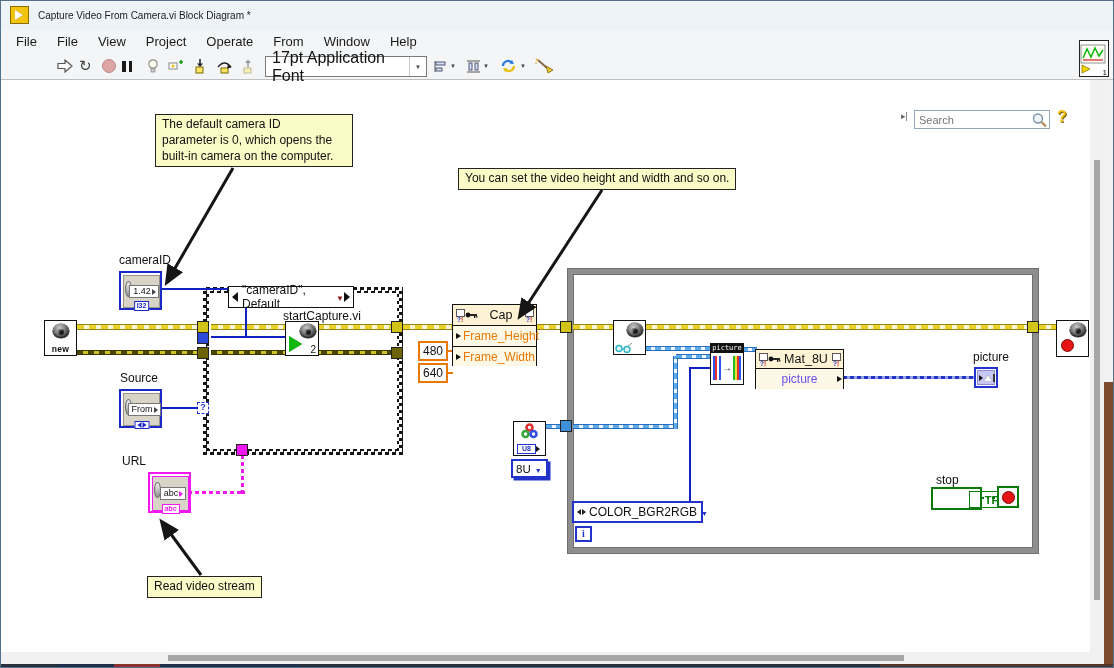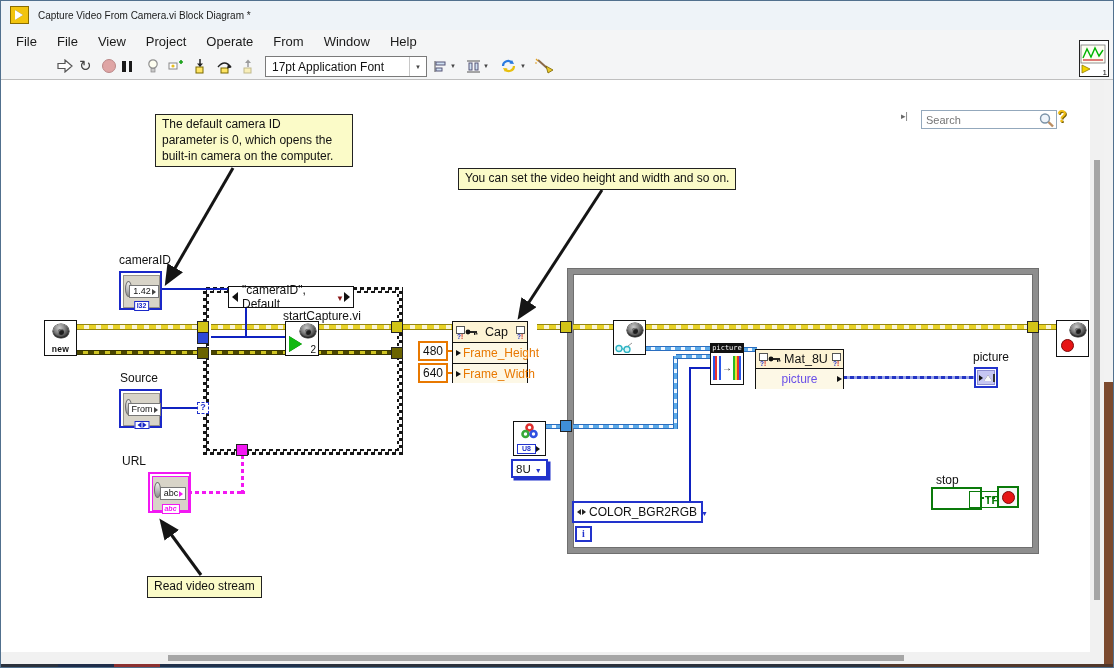--- a/index.html
+++ b/index.html
@@ -18,26 +18,26 @@
   .minb{right:100px;} .minb::before{content:"";width:11px;height:1.4px;background:#333;display:block;}
   .maxb{right:52px;} .maxb::before{content:"";width:10px;height:10px;border:1.3px solid #333;display:block;}
   .closeb{right:10px;font-size:13px;} .closeb::before{content:"✕";}
   .menubar{left:0;top:30px;width:1114px;height:23px;background:#f4f5f6;display:flex;align-items:center;padding-left:6px;z-index:20;box-sizing:border-box;}
   .menuitem{font-size:13px;padding:2px 10px;color:#1a1a1a;}
   .toolbar{left:0;top:53px;width:1114px;height:27px;background:#f4f5f6;border-bottom:1px solid #bfbfbf;z-index:20;}
   .tbtn{position:absolute;top:3px;height:20px;display:flex;align-items:center;justify-content:center;}
   .abort-dot{width:12px;height:12px;border-radius:50%;background:#dfa5a5;border:1px solid #b88;}
   .pausebars{display:flex;gap:3px;} .pausebars i{width:3.5px;height:11px;background:#1a1a1a;}
   .fontbox{left:265px;top:3px;width:162px;height:21px;position:absolute;background:#fff;border:1px solid #7a7a7a;
-     display:flex;align-items:center;font-size:12px;padding-left:6px;box-sizing:border-box;}
+     display:flex;align-items:center;font-size:16px;padding-left:6px;box-sizing:border-box;}
   .fontbox .dd{margin-left:auto;border-left:1px solid #c8c8c8;height:100%;display:flex;align-items:center;padding:0 5px;}
   .dd::after{content:"▼";font-size:6px;color:#444;}
   .dd2::after{content:"▼";font-size:6px;color:#444;margin-left:2px;}
   .presearch{left:901px;top:58px;position:absolute;font-size:9px;color:#666;}
-  .searchwrap{left:914px;top:57px;width:136px;height:19px;position:absolute;background:#fff;border:1px solid #93a8bc;display:flex;align-items:center;box-sizing:border-box;margin-left:7px;}
+  .searchwrap{left:914px;top:57px;width:136px;height:19px;position:absolute;background:#fff;border:1px solid #93a8bc;display:flex;align-items:center;box-sizing:border-box;}
   .searchwrap input{border:0;outline:0;width:108px;font-size:11px;padding-left:4px;font-family:"Liberation Sans",sans-serif;background:transparent;}
   .helpq{left:1057px;top:55px;position:absolute;font-size:16px;font-weight:bold;color:#f0be14;text-shadow:1px 1px 0 #7a5f00;}
   .vi-badge{left:1079px;top:40px;width:30px;height:37px;position:absolute;background:#fff;border:1px solid #222;z-index:21;}
   .vi-badge span{position:absolute;right:1px;bottom:-1px;font-size:8px;color:#111;}
   
   .canvas{left:0;top:80px;width:1090px;height:572px;background:#fff;z-index:1;}
   
   .sb{background:#f1f1f1;z-index:30;}
   .sbthumb{background:#a6a6a6;z-index:31;}
   .taskbar{left:0;top:664px;width:1114px;height:4px;background:#2b313c;z-index:35;}
@@ -364,21 +364,21 @@
   </div>
 </div>
 
 <span class="lbl" style="left:283px;top:309px;">startCapture.vi</span>
 <div class="node" style="left:285px;top:321px;width:34px;height:35px;">
   <i class="cam" style="position:absolute;right:2px;top:2px;"></i>
   <i class="play" style="position:absolute;left:3px;bottom:3px;"></i>
   <span style="position:absolute;right:2px;bottom:0;font-size:10px;">2</span>
 </div>
 
-<div class="prop" style="left:452px;top:321px;width:76px;height:62px;">
+<div class="prop" style="left:452px;top:304px;width:85px;height:62px;">
   <div class="prop-head">
     <span class="mref">
         <i class="pg"></i>
         <span class="qx"><b>?</b><u>!</u></span>
       </span>
     <svg width="13" height="8">
         <circle cx="3" cy="4" r="2.4" fill="#111"></circle>
         <rect x="5" y="3.1" width="7" height="1.8" fill="#111"></rect>
         <rect x="9" y="4.9" width="1.4" height="2" fill="#111"></rect>
         <rect x="11.2" y="4.9" width="1.2" height="1.6" fill="#111"></rect>

